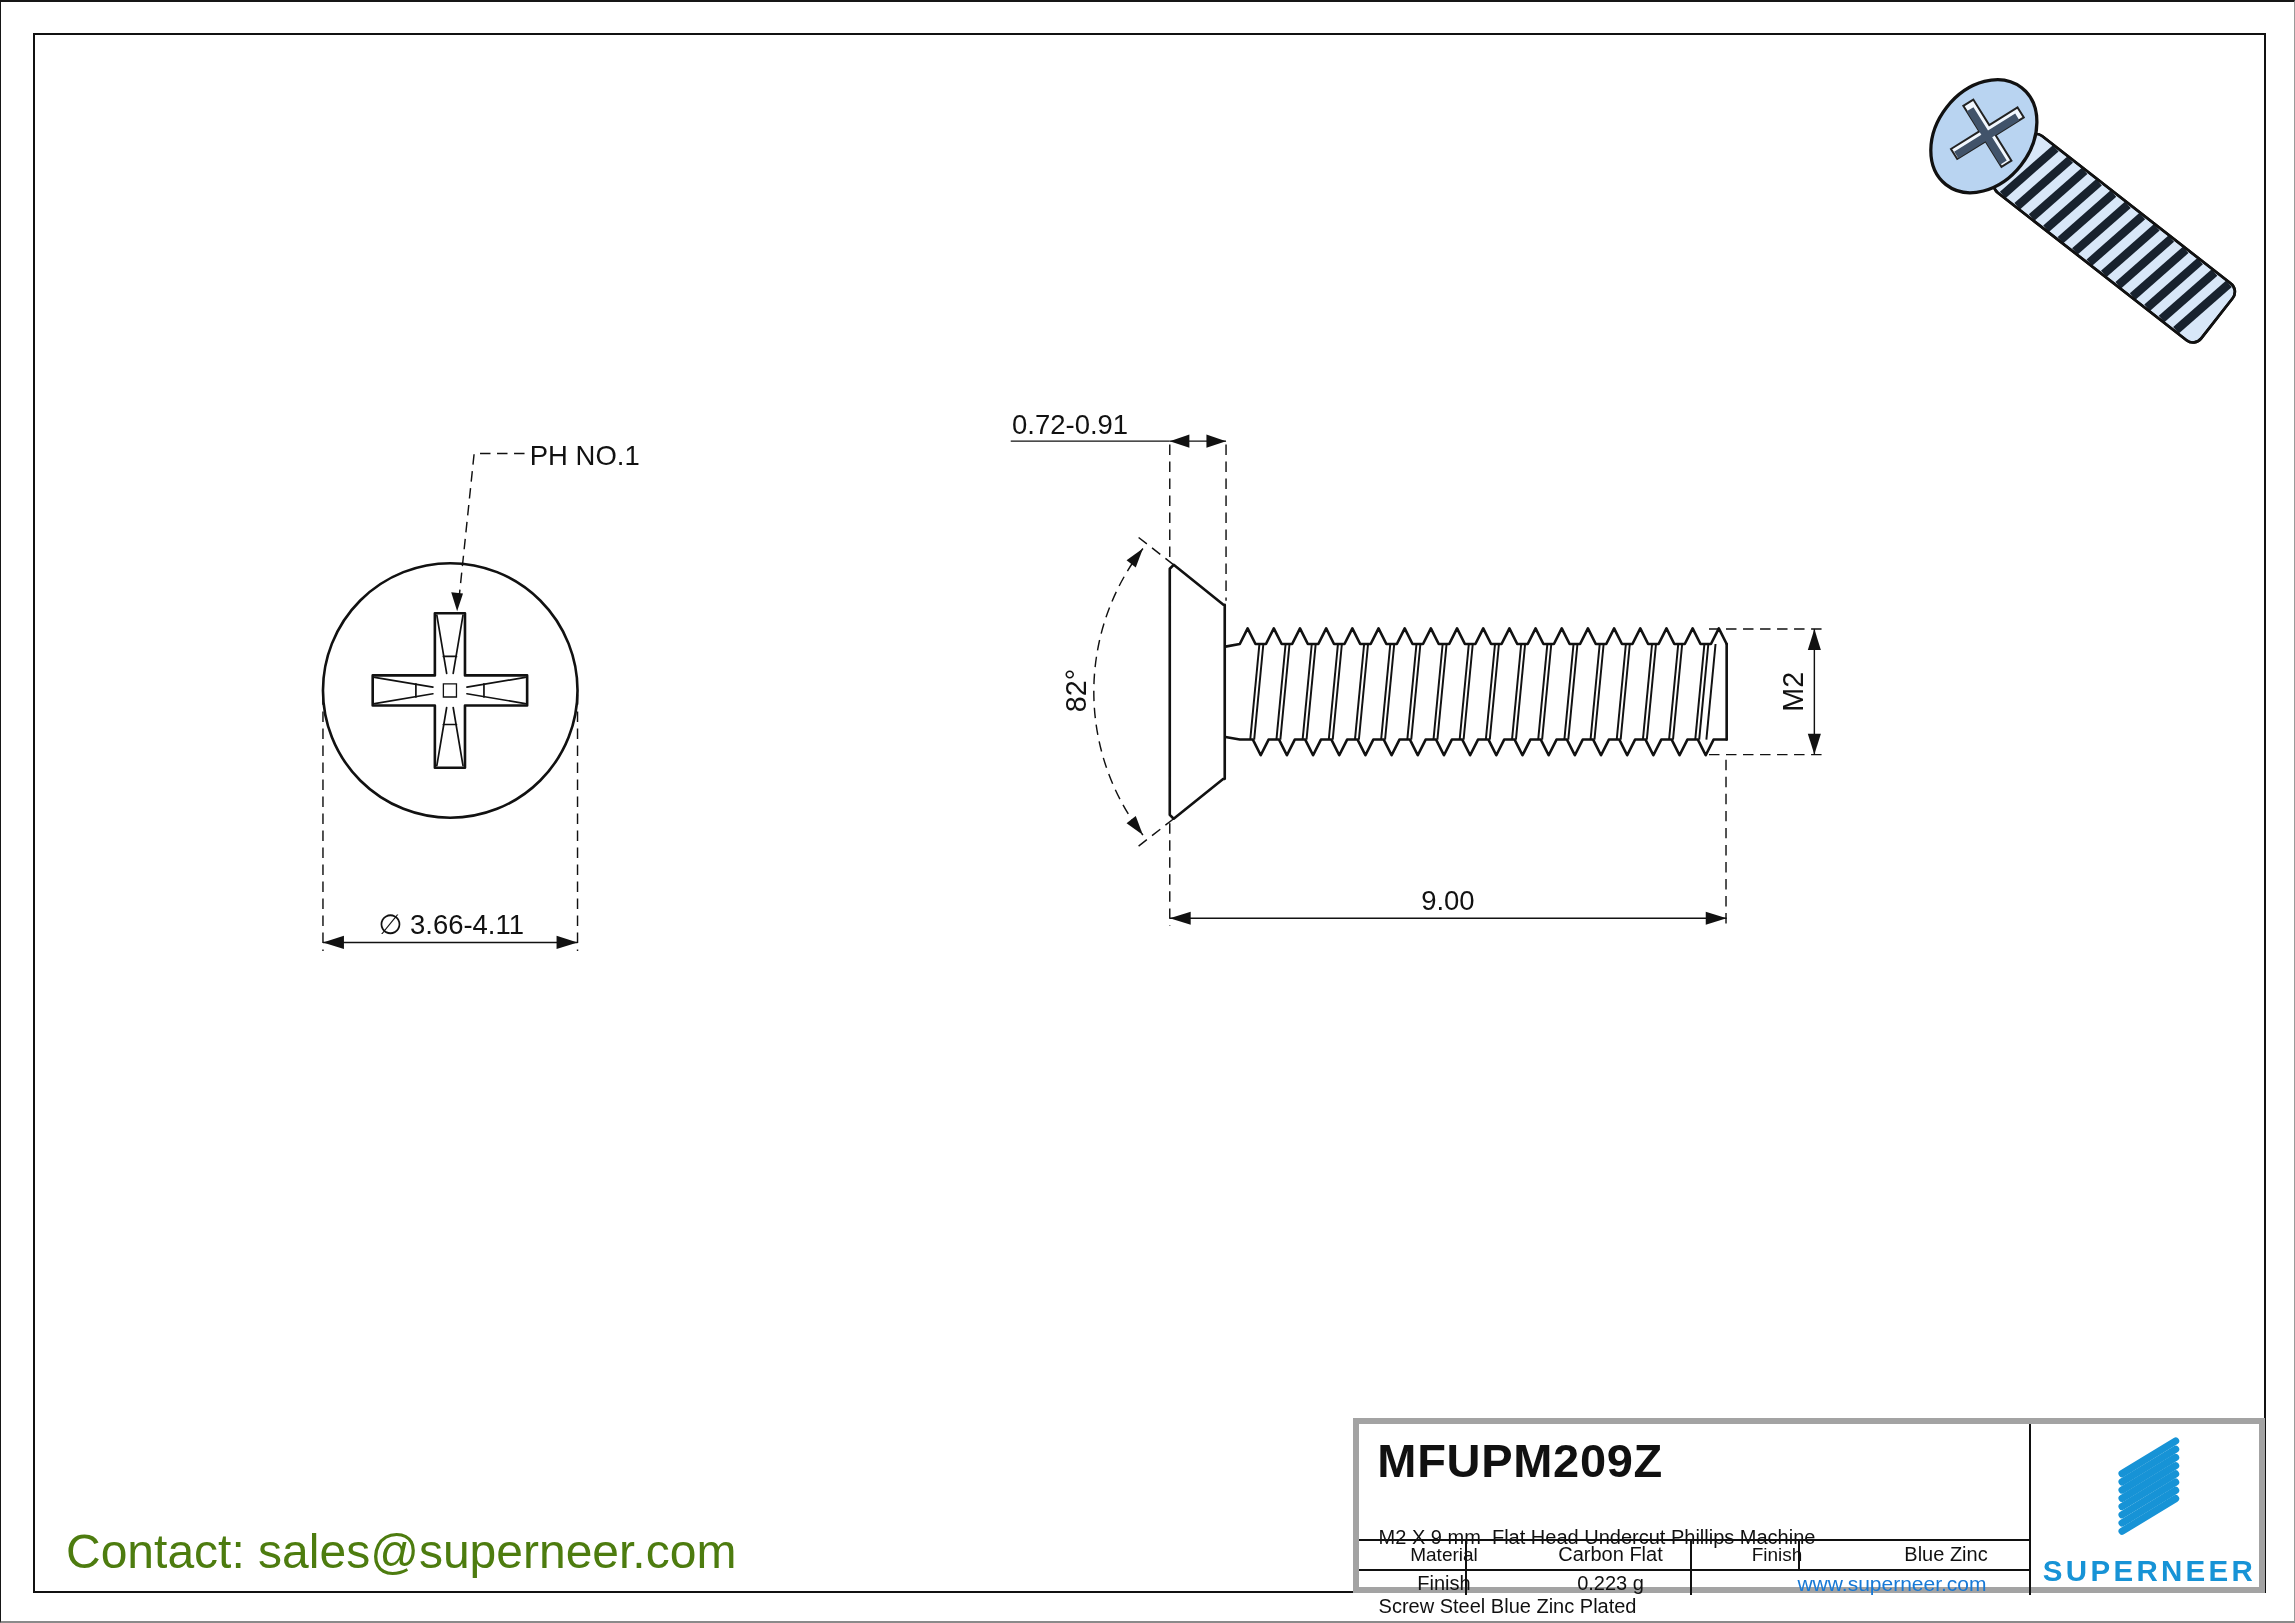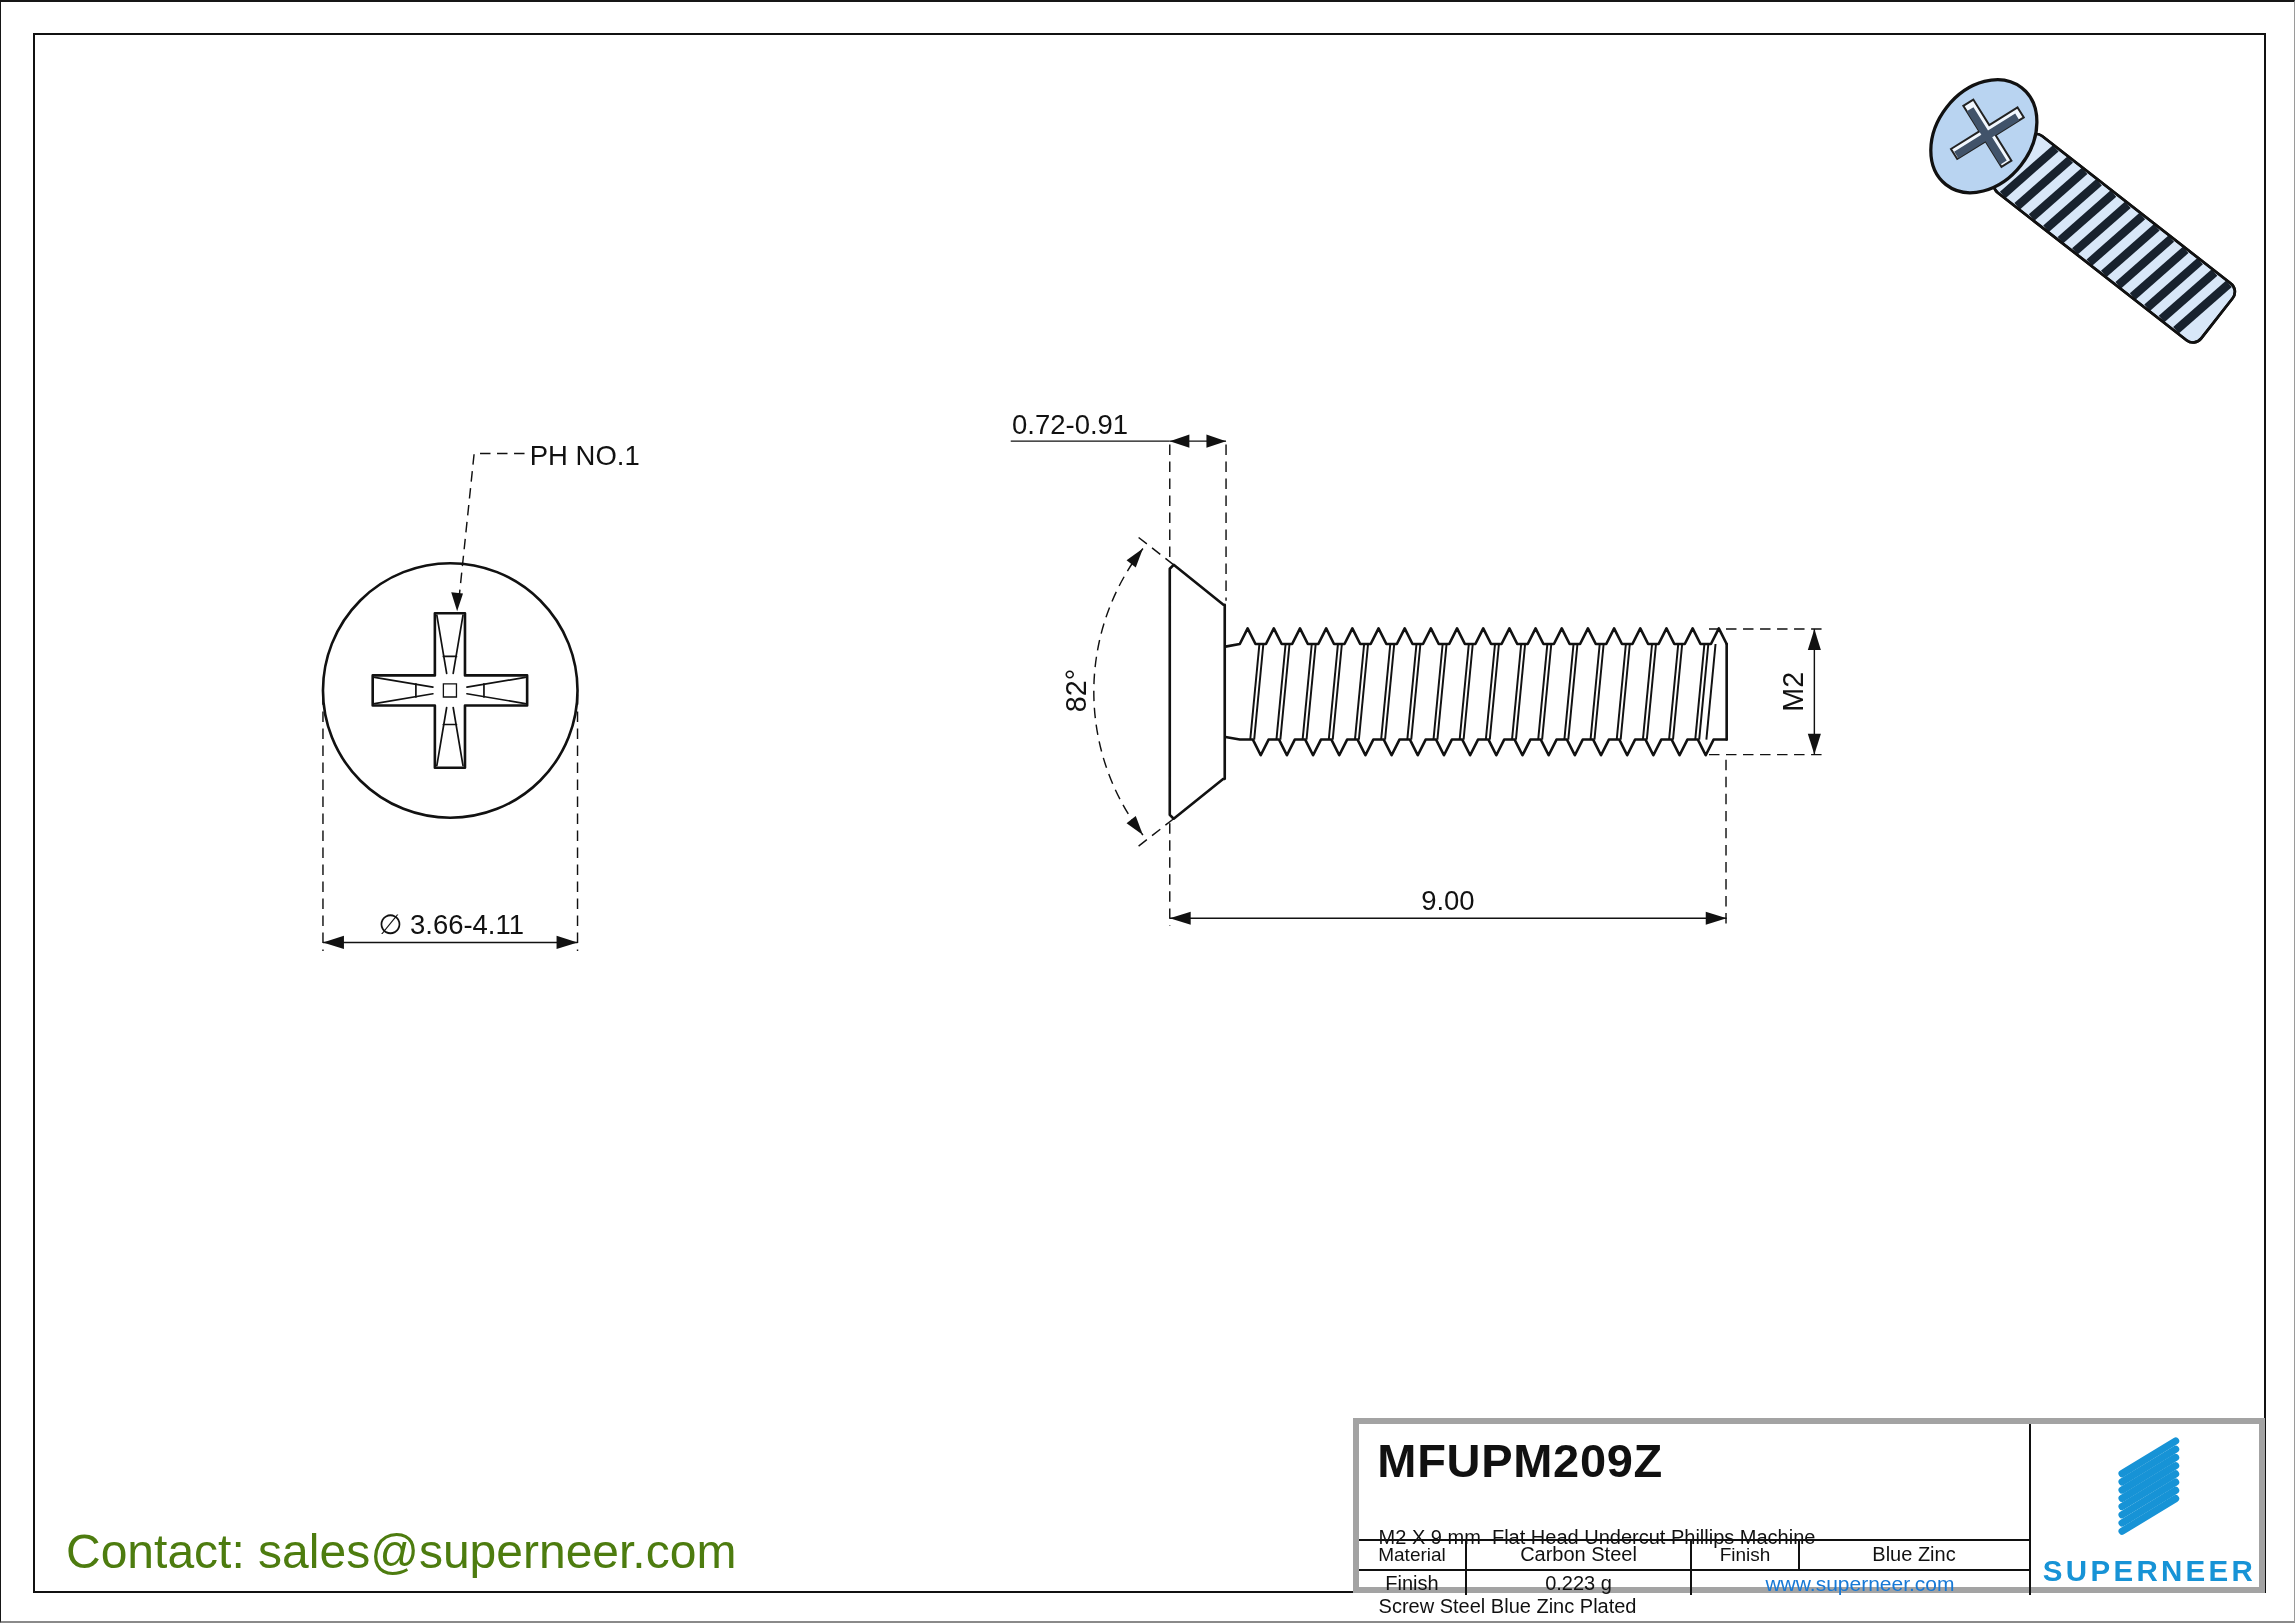--- a/index.html
+++ b/index.html
@@ -20,21 +20,21 @@
   .ldash{stroke-dasharray:16 10;}
   .arr{fill:#111;stroke:none;}
   text.dt{font-size:42px;fill:#111;}
   text.dtr{font-size:44px;fill:#111;}
 
   
   .titleblock{position:absolute;left:1352px;top:1416px;width:912px;height:175px;
               border:6px solid #a3a3a3;box-sizing:border-box;}
   .tb-line{position:absolute;background:#111;}
   .tb-cell{position:absolute;display:flex;align-items:center;justify-content:center;
-           font-size:20px;color:#111;}
+           font-size:20px;color:#111;margin-left:32px;}
   .tb-label{font-size:19px;}
   .pn{position:absolute;left:18.3px;top:9.2px;font-size:47px;font-weight:bold;letter-spacing:0.7px;}
   .desc{position:absolute;left:19.6px;top:56px;font-size:20px;line-height:23px;white-space:pre-wrap;}
   .website{color:#1779d6;cursor:pointer;}
   .brand-wrap{position:absolute;left:672px;top:0;width:237px;height:171px;}
   .brand-text{position:absolute;left:0;top:130px;width:100%;text-align:center;
               font-size:29.5px;font-weight:bold;letter-spacing:3.3px;color:#1793d6;}
   .contact{position:absolute;left:65px;top:1522px;font-size:48px;color:#4d7c0f;letter-spacing:0px;}
 </style>
 </head>
@@ -190,21 +190,21 @@
     </div>
 
     <div class="tb-line" style="left:670px;top:0;width:2px;height:171px;"></div>
     <div class="tb-line" style="left:0;top:115px;width:672px;height:2px;"></div>
     <div class="tb-line" style="left:0;top:145px;width:672px;height:2px;"></div>
     <div class="tb-line" style="left:106px;top:115px;width:2px;height:56px;"></div>
     <div class="tb-line" style="left:331px;top:115px;width:2px;height:56px;"></div>
     <div class="tb-line" style="left:439px;top:115px;width:2px;height:29.5px;"></div>
 
     <div class="tb-cell tb-label" style="left:0;top:117px;width:106px;height:27.5px;">Material</div>
-    <div class="tb-cell" style="left:108px;top:117px;width:223px;height:27.5px;">Carbon Steel</div>
+    <div class="tb-cell" style="left:108px;top:117px;width:223px;height:27.5px;">Carbon Flat</div>
     <div class="tb-cell tb-label" style="left:333px;top:117px;width:106px;height:27.5px;">Finish</div>
     <div class="tb-cell" style="left:441px;top:117px;width:228px;height:27.5px;">Blue Zinc</div>
 
     <div class="tb-cell tb-label" style="left:0;top:147px;width:106px;height:25px;font-size:20px;">Finish</div>
     <div class="tb-cell" style="left:108px;top:147px;width:223px;height:25px;">0.223 g</div>
     <div class="tb-cell website" style="left:333px;top:147px;width:336px;height:25px;font-size:21px;">www.superneer.com</div>
 
     <div class="brand-wrap">
       <svg width="237" height="128" viewBox="0 0 362 196">
         <g id="logo-stripes" stroke="#1793d6" stroke-width="11" stroke-linecap="round">

